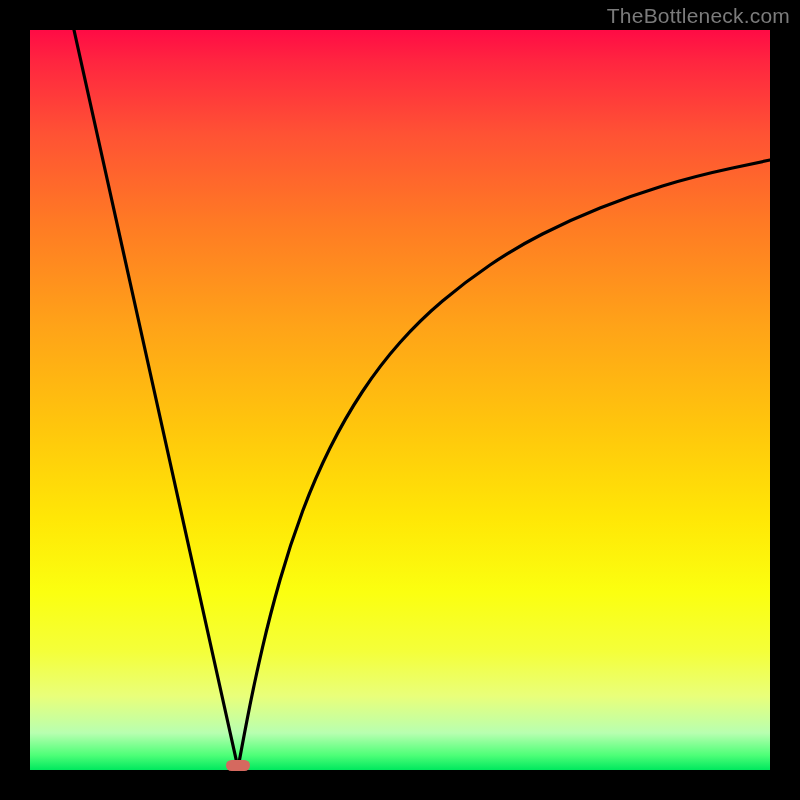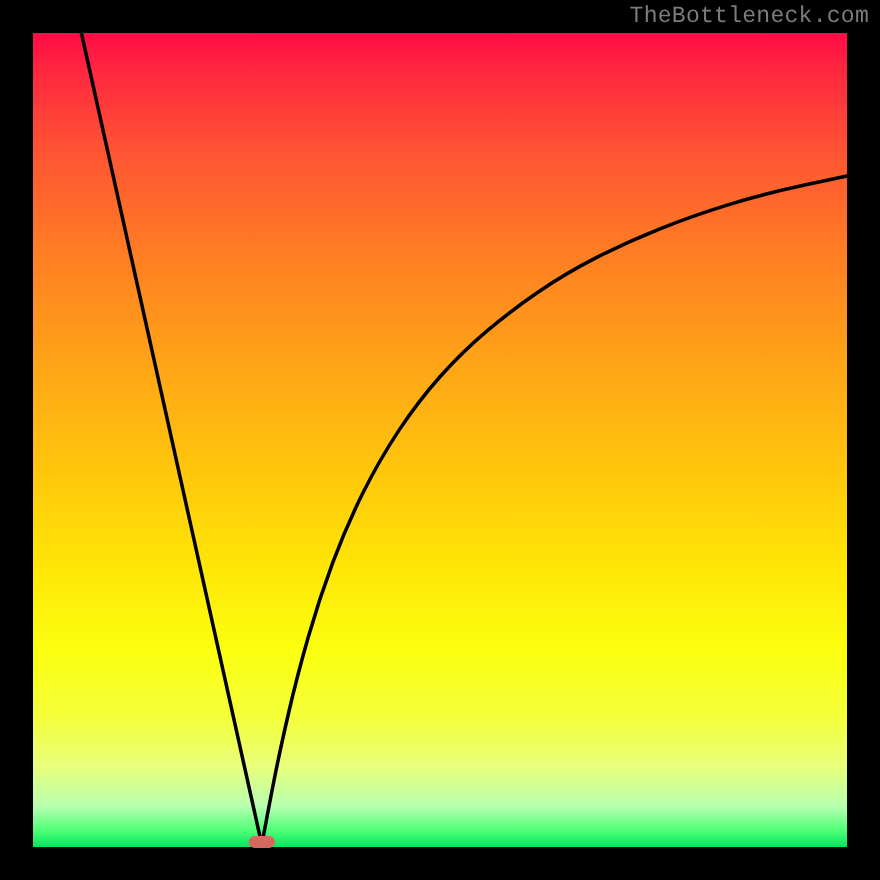--- a/index.html
+++ b/index.html
@@ -35,21 +35,20 @@
   }
   .watermark {
     position: absolute;
     top: 4px;
     right: 10px;
     color: #7b7b7b;
     font-size: 21px;
     font-weight: 400;
     letter-spacing: 0.2px;
     user-select: none;
-    font-family: Liberation Mono, monospace;
   }
   svg.curve {
     position: absolute;
     left: 0;
     top: 0;
     width: 740px;
     height: 740px;
     overflow: visible;
   }
   .marker {

